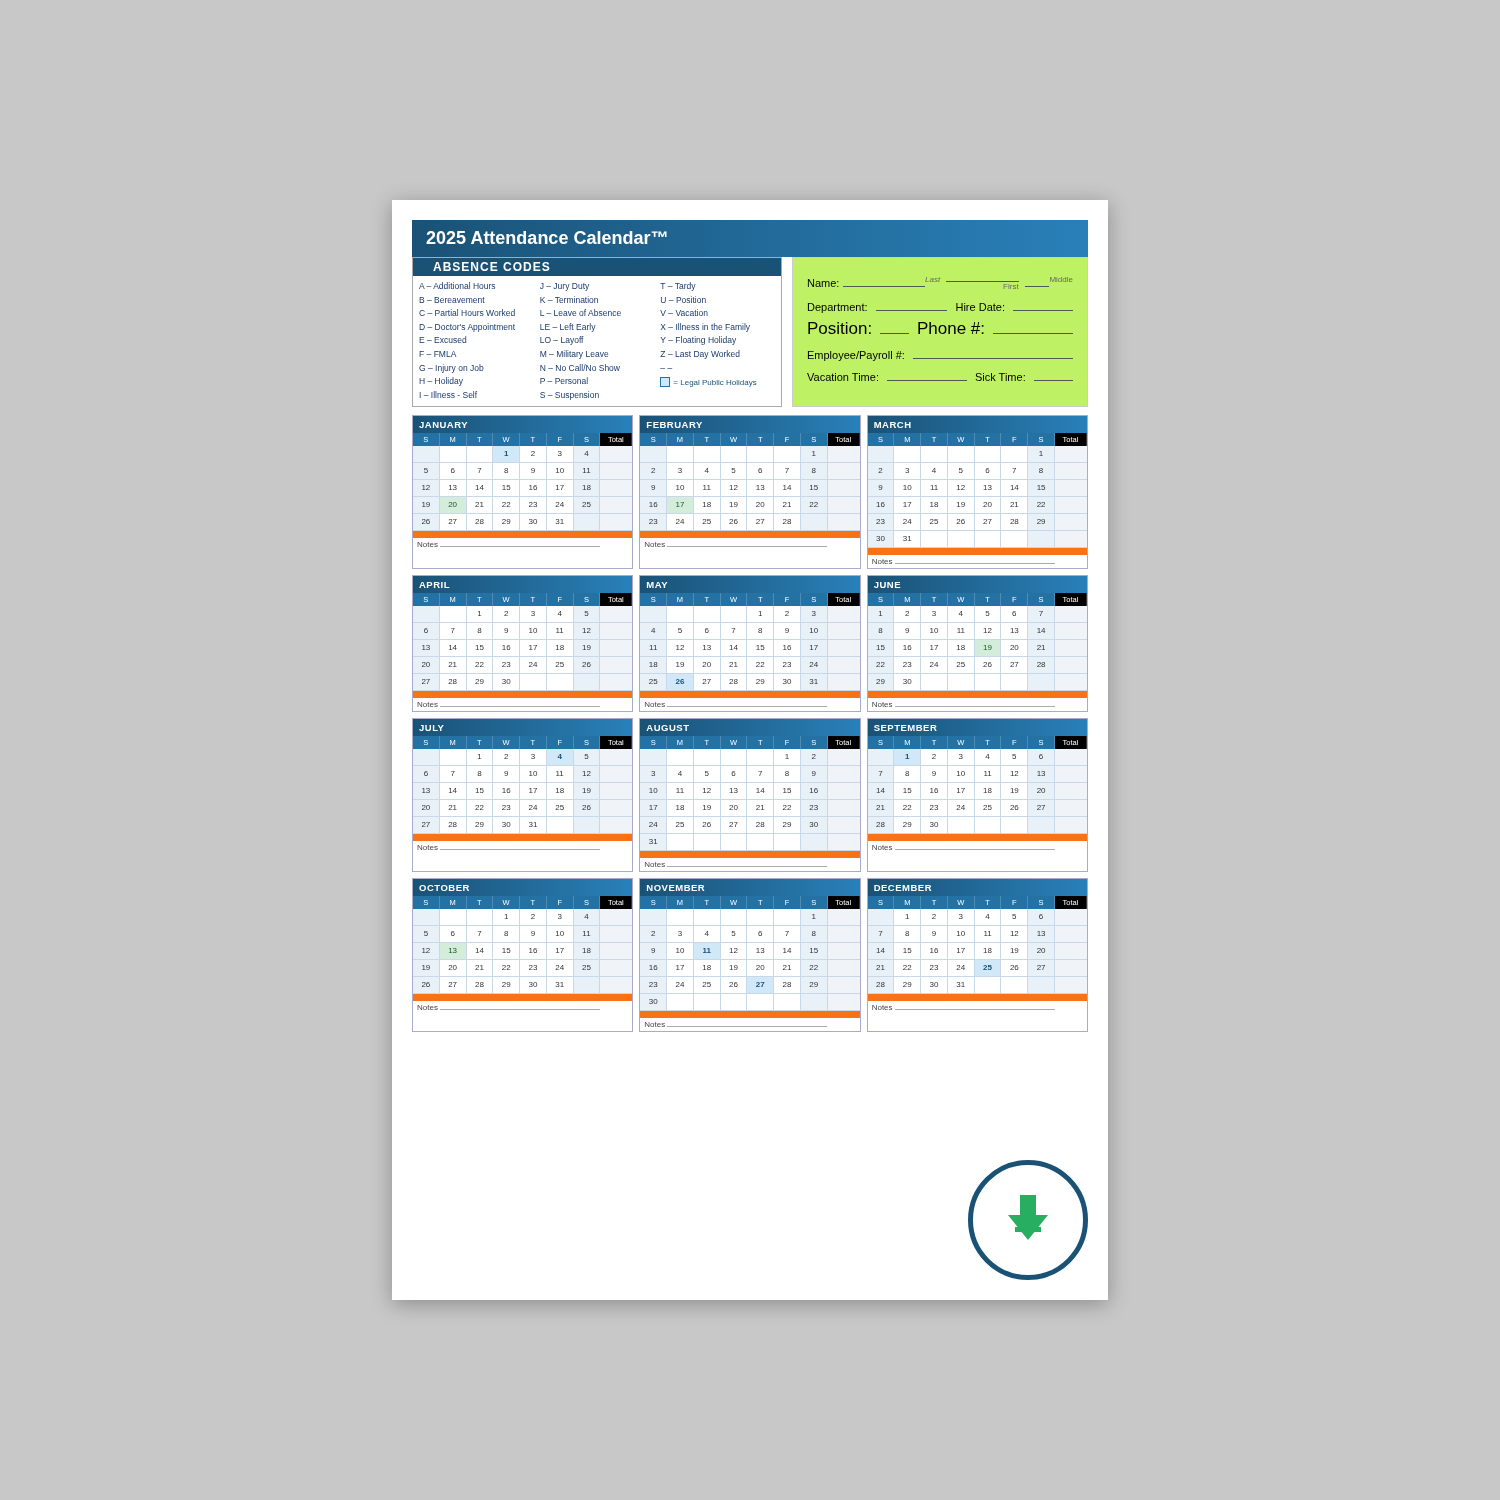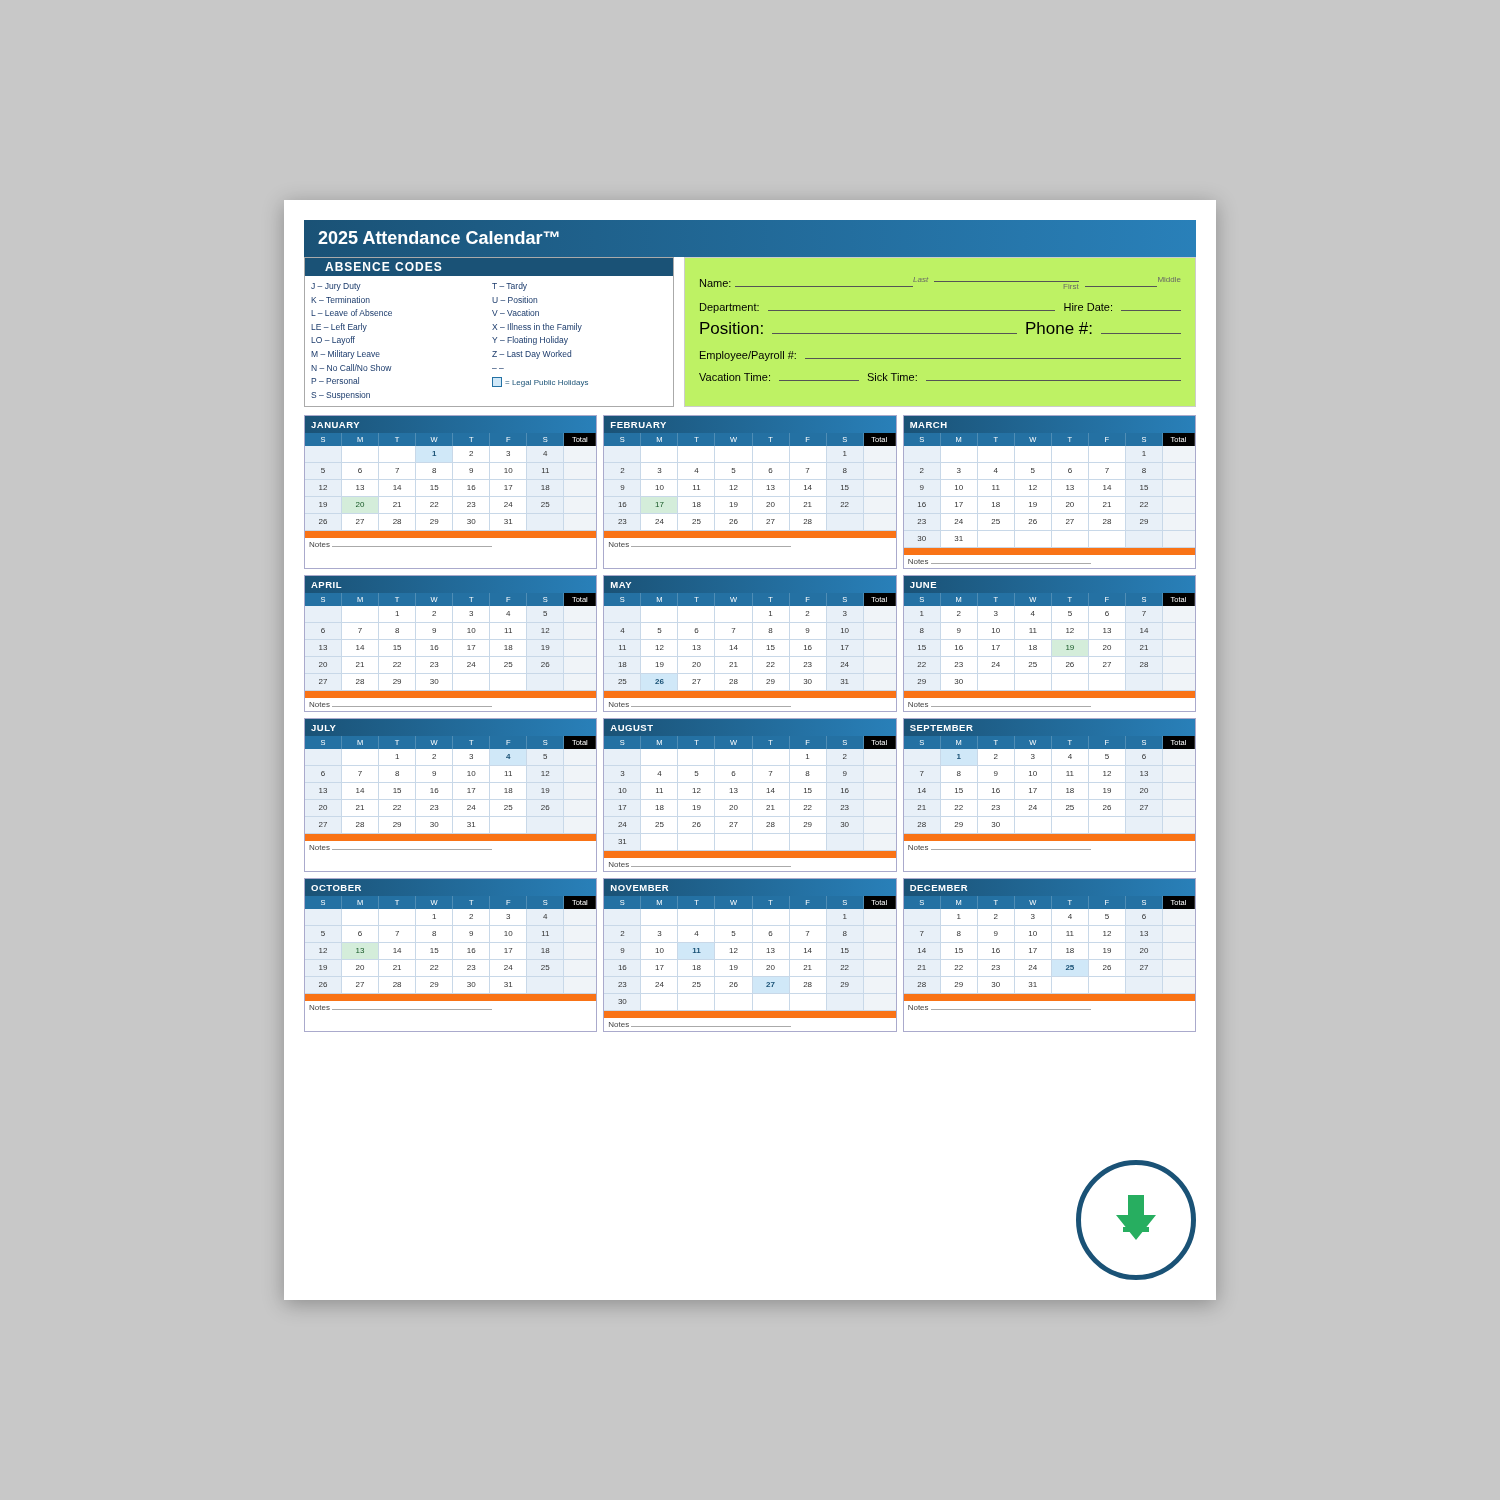--- a/index.html
+++ b/index.html
@@ -7,21 +7,21 @@
       background: #c8c8c8;
       display: flex;
       justify-content: center;
       align-items: center;
       min-height: 1500px;
       width: 1500px;
       font-family: Arial, sans-serif;
     }
     .page {
       background: white;
-      width: 932px;
+      width: 716px;
       min-height: 1100px;
       padding: 20px;
       box-shadow: 0 4px 20px rgba(0,0,0,0.3);
       position: relative;
     }
     .title-bar {
       background: linear-gradient(to right, #1a5276, #2980b9);
       color: white;
       padding: 8px 14px;
       font-size: 18px;
@@ -189,20 +189,31 @@
 
 <div class="page">
 
   <div class="title-bar">2025 Attendance Calendar™</div>
 
   <div class="top-section">
 
     <div class="left-panel">
       <div class="absence-header">ABSENCE CODES</div>
       <div class="absence-codes-grid">
+        <div class="absence-col">
+          <p>A – Additional Hours</p>
+          <p>B – Bereavement</p>
+          <p>C – Partial Hours Worked</p>
+          <p>D – Doctor's Appointment</p>
+          <p>E – Excused</p>
+          <p>F – FMLA</p>
+          <p>G – Injury on Job</p>
+          <p>H – Holiday</p>
+          <p>I  – Illness - Self</p>
+        </div>
         <div class="absence-col">
           <p>J  – Jury Duty</p>
           <p>K – Termination</p>
           <p>L  – Leave of Absence</p>
           <p>LE – Left Early</p>
           <p>LO – Layoff</p>
           <p>M – Military Leave</p>
           <p>N – No Call/No Show</p>
           <p>P  – Personal</p>
           <p>S  – Suspension</p>

